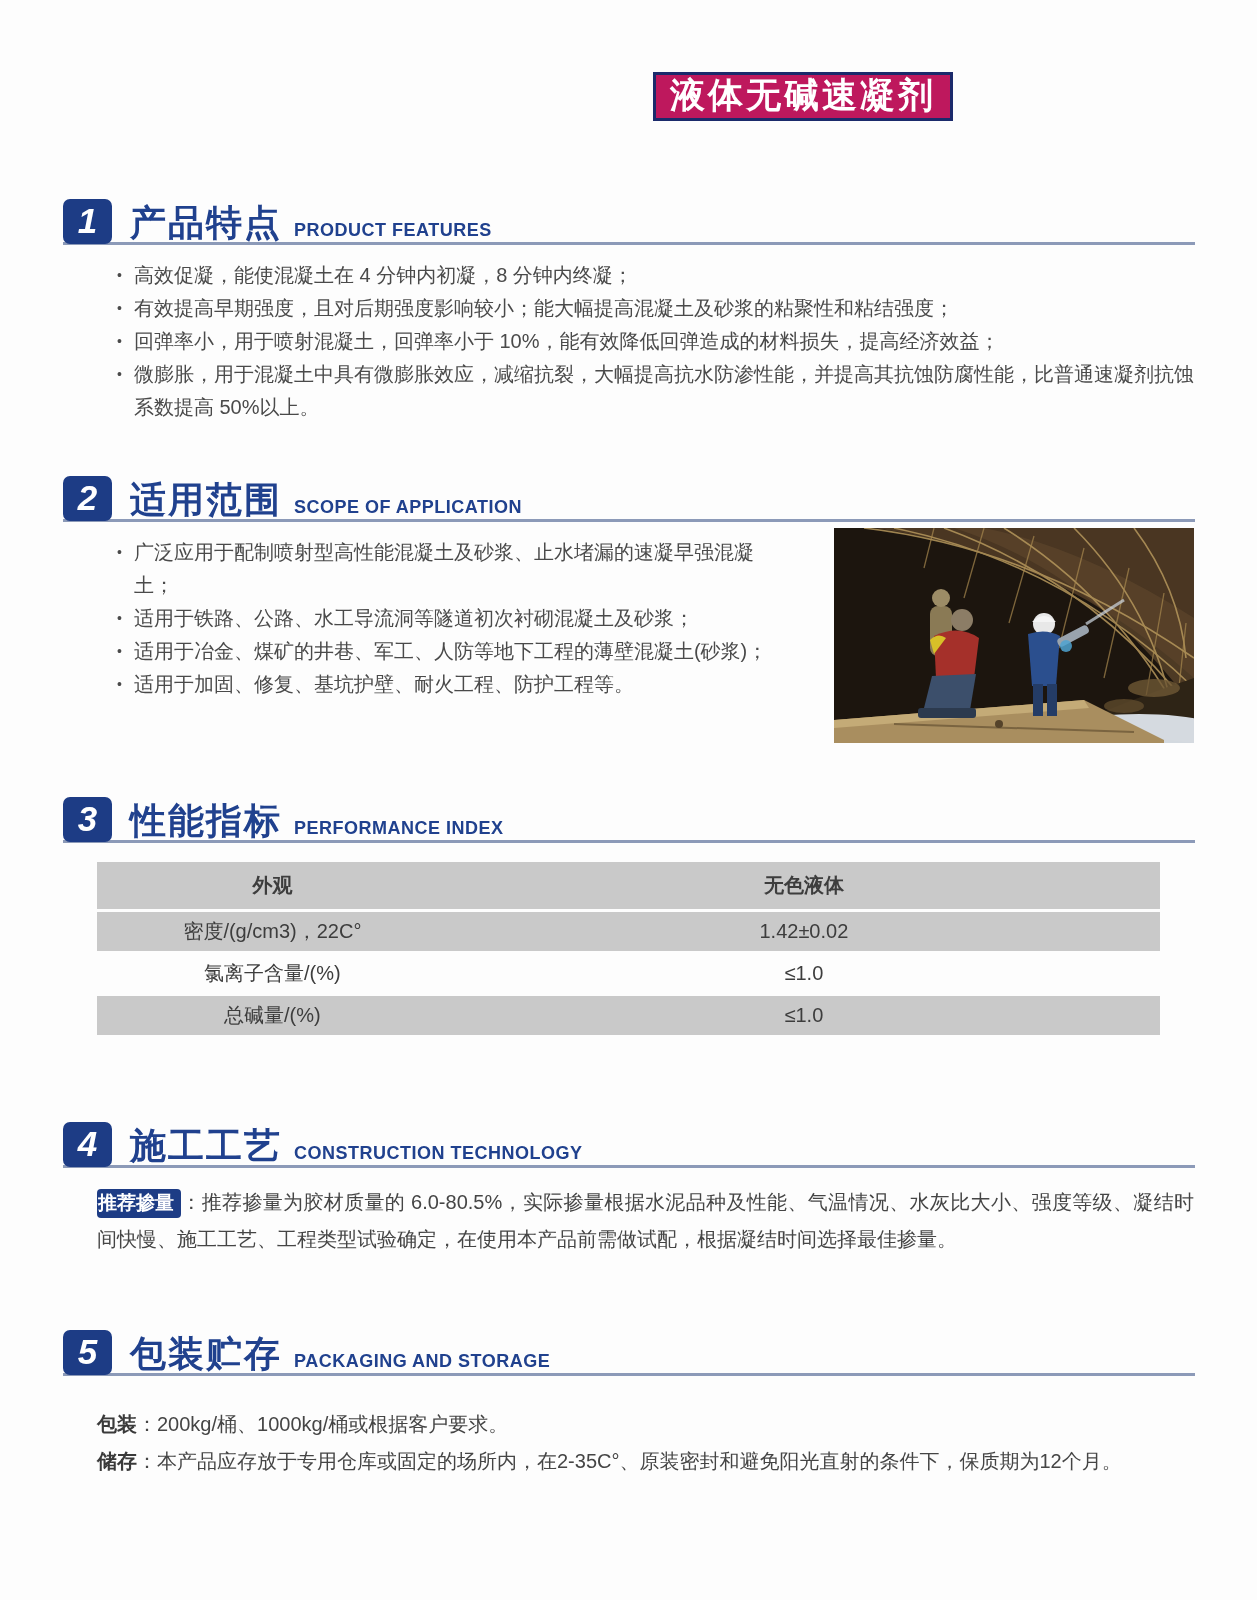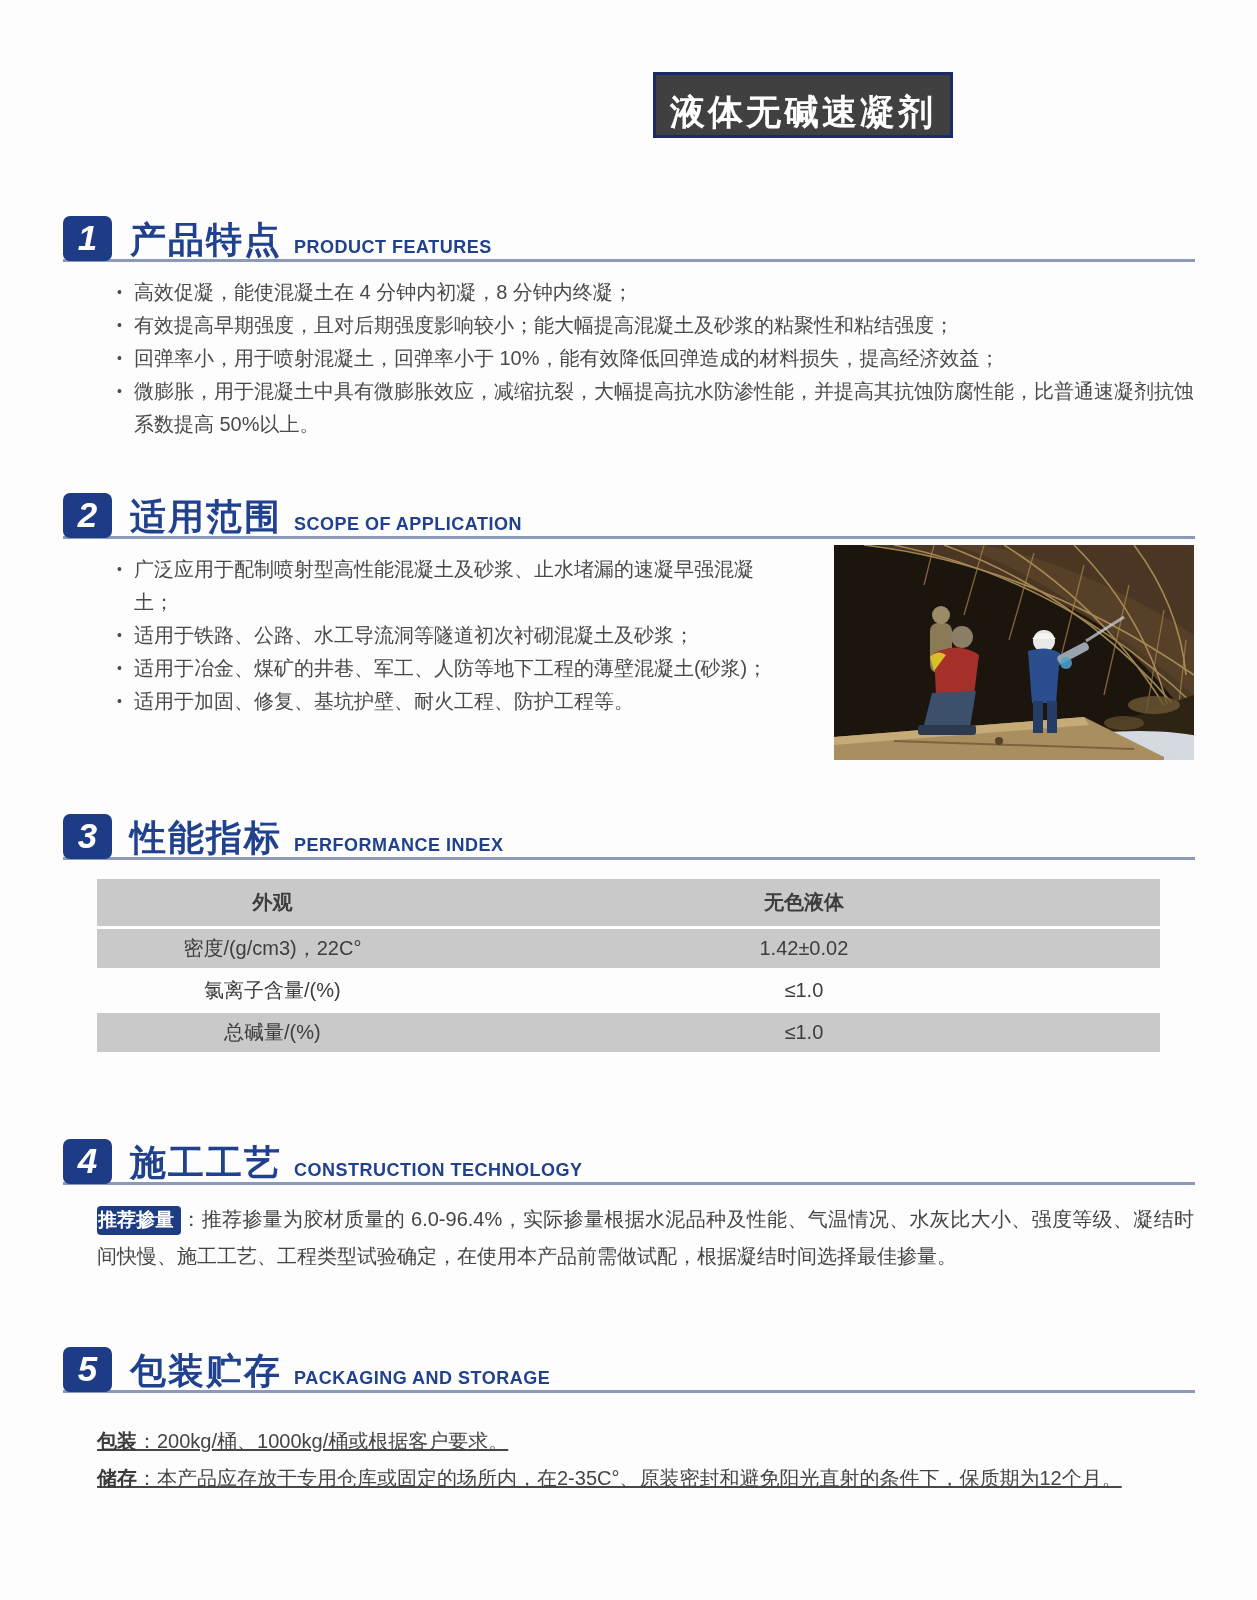--- a/index.html
+++ b/index.html
@@ -4,23 +4,23 @@
 <style>
   html,body{margin:0;padding:0;}
   body{
     width:1257px;height:1600px;overflow:hidden;background:#fdfdfd;
     font-family:"Liberation Sans","DejaVu Sans",sans-serif;
     color:#474747;position:relative;
   }
   
   .title-banner{
     display:inline-block;margin:72px 0 0 653px;
-    background:#404040;border:3px solid #1b2a6b;
+    background:#be185d;border:3px solid #1b2a6b;
     color:#fff;font-size:35px;font-weight:bold;letter-spacing:3px;
-    padding:18px 14px 3px 14px;line-height:1.1;
+    padding:1px 14px 3px 14px;line-height:1.1;
   }
   
   .sec-header{
     display:flex;align-items:flex-end;
     margin-left:63px;width:1132px;
     border-bottom:3px solid #8c9ab8;
   }
   .sec-num{
     width:49px;height:45px;background:#1d3c85;border-radius:7px;
     color:#fff;font-size:35px;font-weight:bold;font-style:italic;
@@ -59,21 +59,21 @@
   .perf-table td.param{width:33%;}
   .perf-table td.value{width:67%;}
   
   .tech-block{margin:16px 63px 0 97px;}
   .tech-para{font-size:20px;line-height:37px;color:#454545;margin:0 0 6px 0;text-align:justify;}
   .badge{
     display:inline-block;background:#1d3c85;color:#fff;font-weight:bold;
     font-size:19px;padding:0 7px 2px 1px;border-radius:4px;line-height:27px;
   }
   
-  .pack-block{margin:30px 63px 0 97px;text-decoration:underline;}
+  .pack-block{margin:30px 63px 0 97px;}
   .pack-line{font-size:20px;line-height:37px;color:#454545;}
   .pack-label{font-weight:bold;color:#3a3a3a;}
   
   .mt-s1{margin-top:78px;}
   .mt-s2{margin-top:52px;}
   .mt-s3{margin-top:54px;}
   .mt-s4{margin-top:84px;}
   .mt-s5{margin-top:72px;}
 </style>
 </head>
@@ -218,21 +218,21 @@
 </tbody>
   </table>
 
 
 <div class="sec-header mt-s4">
   <div class="sec-num">4</div>
   <div class="sec-zh">施工工艺</div>
   <div class="sec-en">CONSTRUCTION TECHNOLOGY</div>
 </div>
 <div class="tech-block">
-  <p class="tech-para"><span class="badge">推荐掺量</span><span>：推荐掺量为胶材质量的 6.0-96.4%，实际掺量根据水泥品种及性能、气温情况、水灰比大小、强度等级、凝结时间快慢、施工工艺、工程类型试验确定，在使用本产品前需做试配，根据凝结时间选择最佳掺量。</span></p>
+  <p class="tech-para"><span class="badge">推荐掺量</span><span>：推荐掺量为胶材质量的 6.0-80.5%，实际掺量根据水泥品种及性能、气温情况、水灰比大小、强度等级、凝结时间快慢、施工工艺、工程类型试验确定，在使用本产品前需做试配，根据凝结时间选择最佳掺量。</span></p>
 </div>
 
 
 <div class="sec-header mt-s5">
   <div class="sec-num">5</div>
   <div class="sec-zh">包装贮存</div>
   <div class="sec-en">PACKAGING AND STORAGE</div>
 </div>
 <div class="pack-block">
   <div class="pack-line"><span class="pack-label">包装</span><span>：200kg/桶、1000kg/桶或根据客户要求。</span></div>

